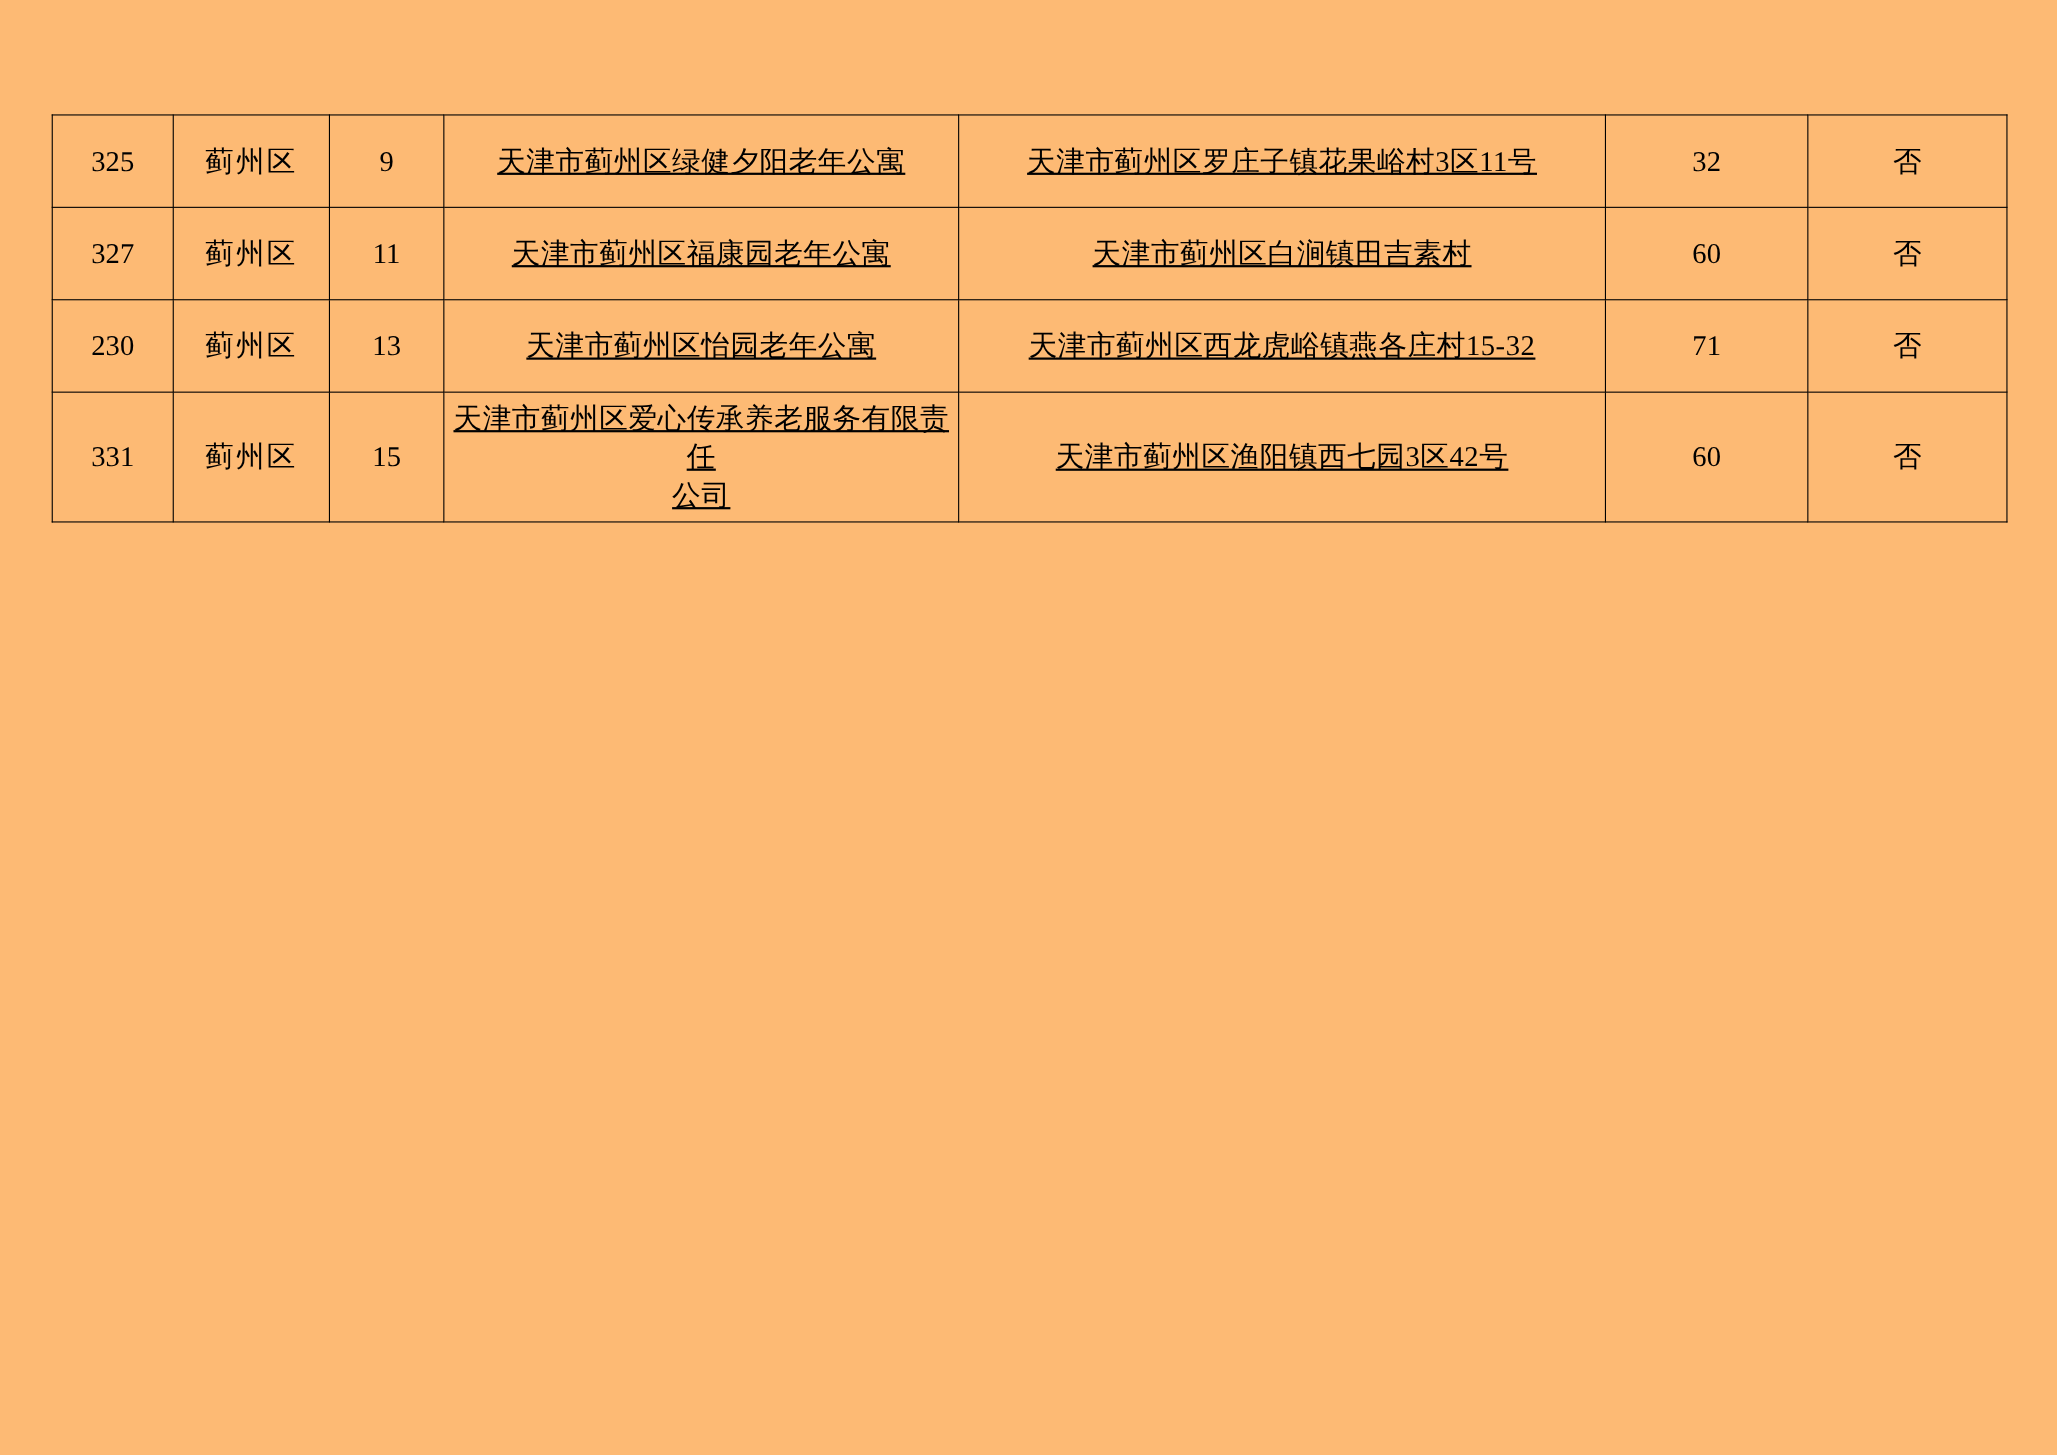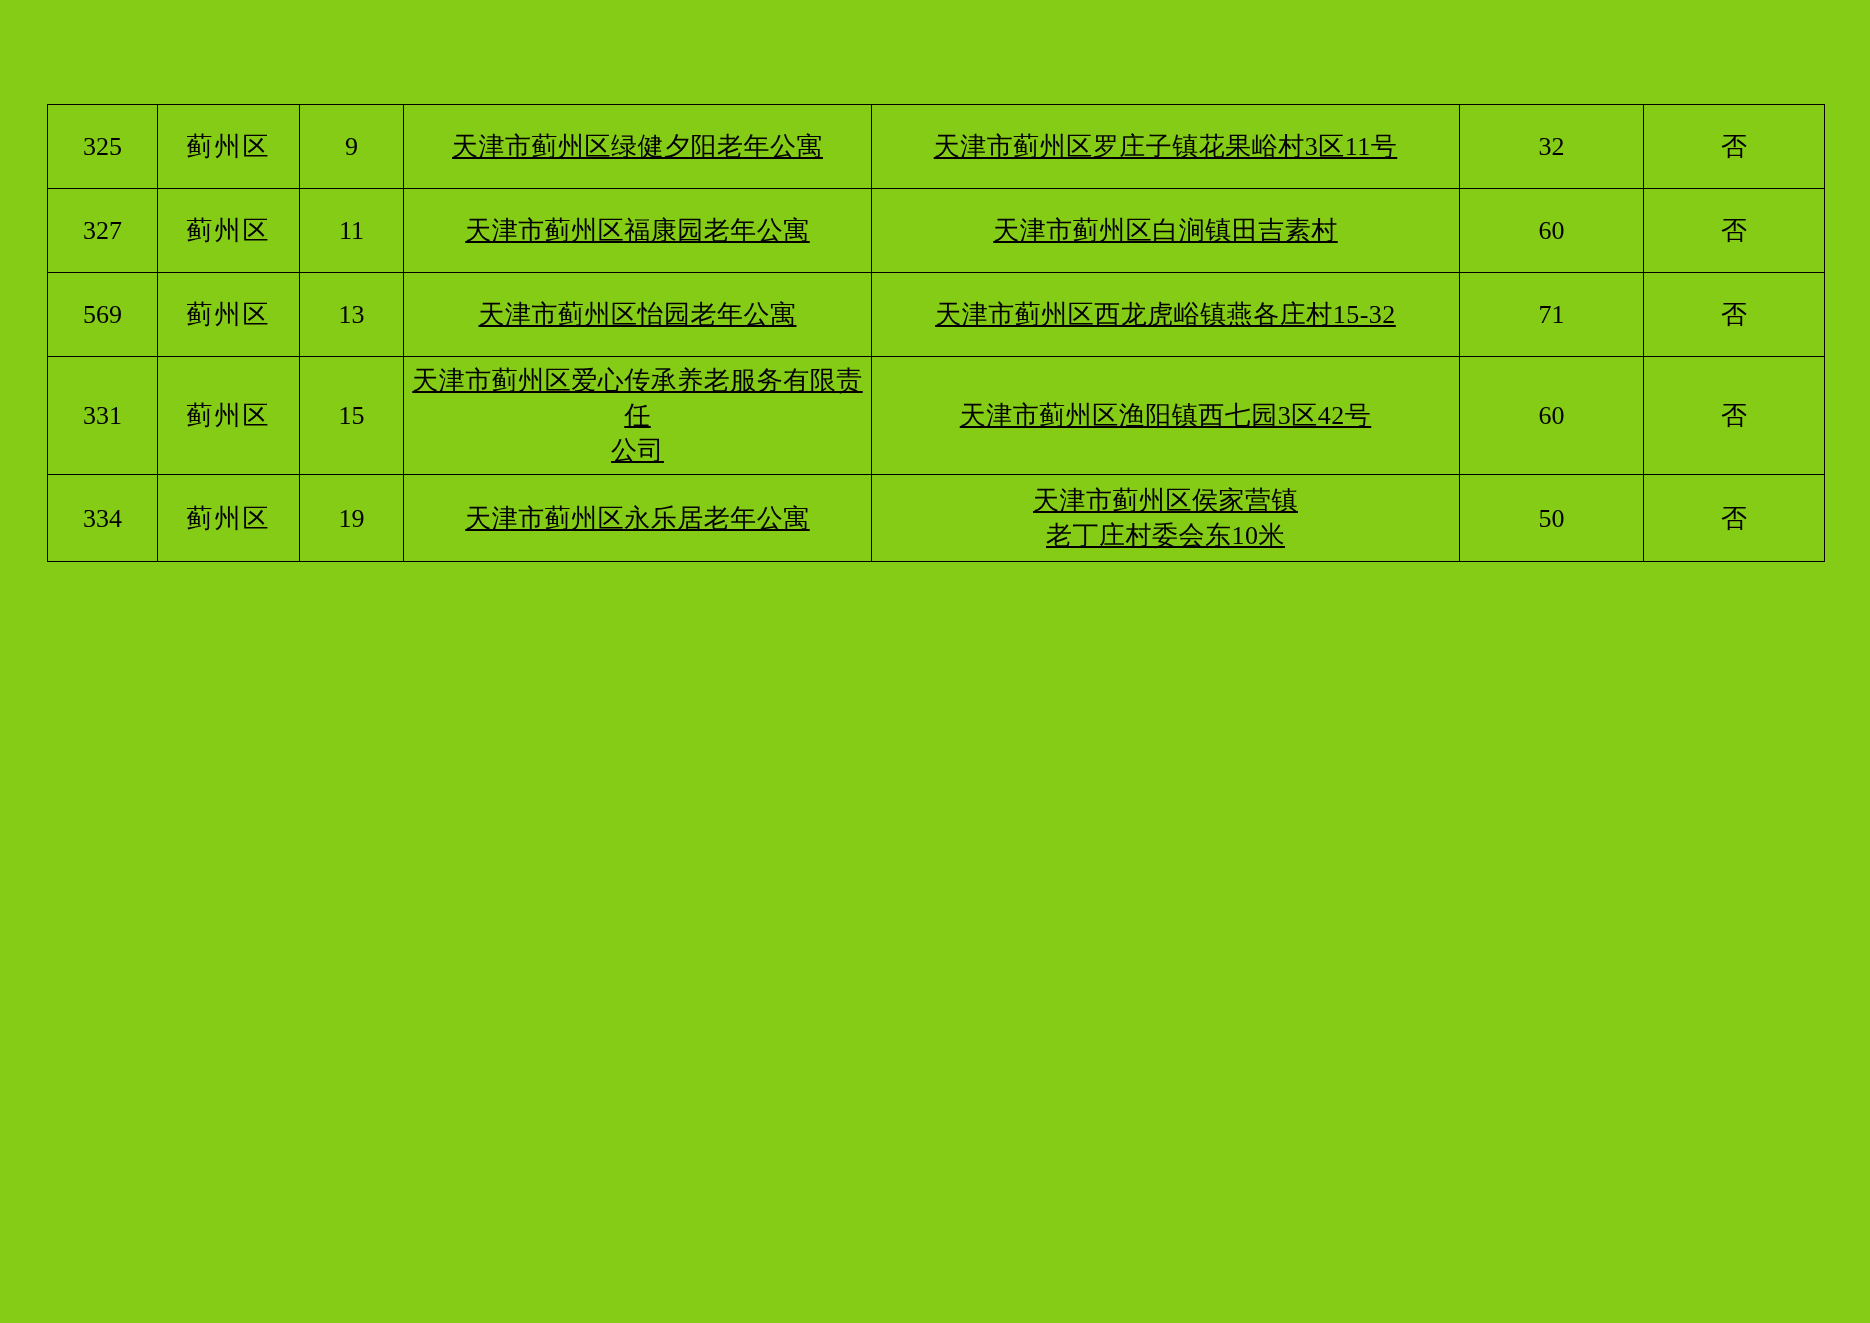--- a/index.html
+++ b/index.html
@@ -11,21 +11,21 @@
     width: 1870px;
     height: 1323px;
     font-family: "Liberation Serif", "DejaVu Serif", serif;
     color: #000000;
     overflow: hidden;
   }
   .page {
     position: relative;
     width: 1870px;
     height: 1323px;
-    background: #84cc16;
+    background: #fdba74;
     box-sizing: border-box;
   }
   .table-wrap {
     position: absolute;
     left: 47px;
     top: 104px;
     width: 1777px;
   }
   table.data-table {
     border-collapse: collapse;
@@ -105,21 +105,21 @@
             <td class="name">
               <span class="cell-line">天津市蓟州区福康园老年公寓</span>
             </td>
             <td class="address">
               <span class="cell-line">天津市蓟州区白涧镇田吉素村</span>
             </td>
             <td class="beds">60</td>
             <td class="flag">否</td>
           </tr>
           <tr class="row-h1">
-            <td class="seq">569</td>
+            <td class="seq">230</td>
             <td class="district">蓟州区</td>
             <td class="num">13</td>
             <td class="name">
               <span class="cell-line">天津市蓟州区怡园老年公寓</span>
             </td>
             <td class="address">
               <span class="cell-line">天津市蓟州区西龙虎峪镇燕各庄村15-32</span>
             </td>
             <td class="beds">71</td>
             <td class="flag">否</td>
@@ -131,30 +131,16 @@
             <td class="name">
               <span class="cell-line">天津市蓟州区爱心传承养老服务有限责任</span>
               <span class="cell-line">公司</span>
             </td>
             <td class="address">
               <span class="cell-line">天津市蓟州区渔阳镇西七园3区42号</span>
             </td>
             <td class="beds">60</td>
             <td class="flag">否</td>
           </tr>
-          <tr class="row-h2">
-            <td class="seq">334</td>
-            <td class="district">蓟州区</td>
-            <td class="num">19</td>
-            <td class="name">
-              <span class="cell-line">天津市蓟州区永乐居老年公寓</span>
-            </td>
-            <td class="address">
-              <span class="cell-line">天津市蓟州区侯家营镇</span>
-              <span class="cell-line">老丁庄村委会东10米</span>
-            </td>
-            <td class="beds">50</td>
-            <td class="flag">否</td>
-          </tr>
         </tbody>
     </table>
   </div>
 </div>
 
 </body></html>

